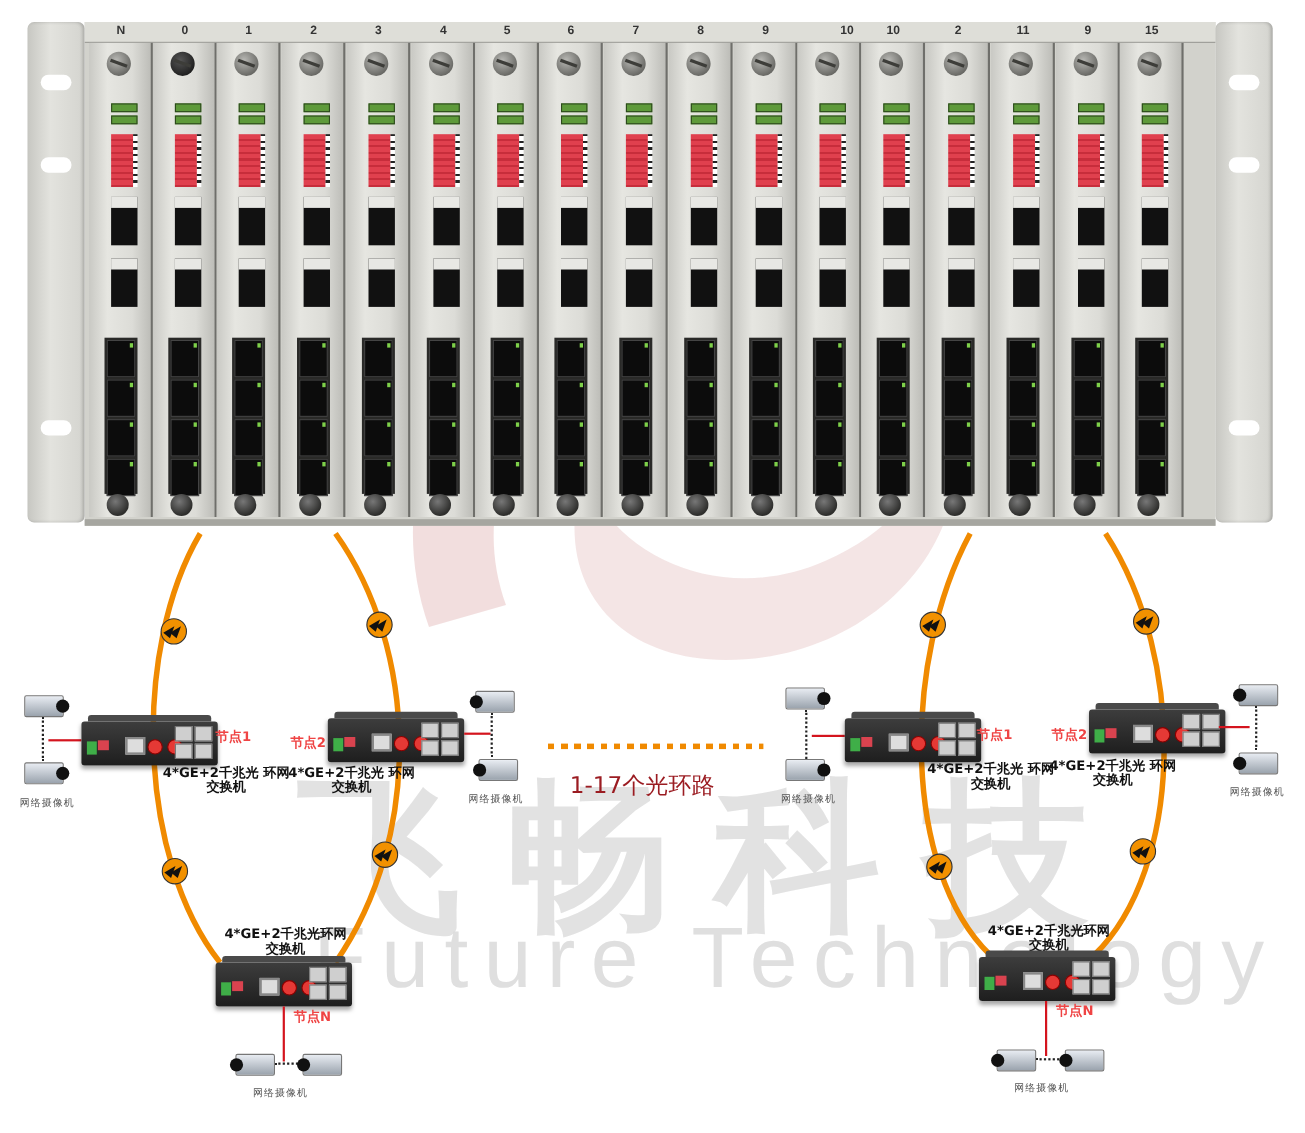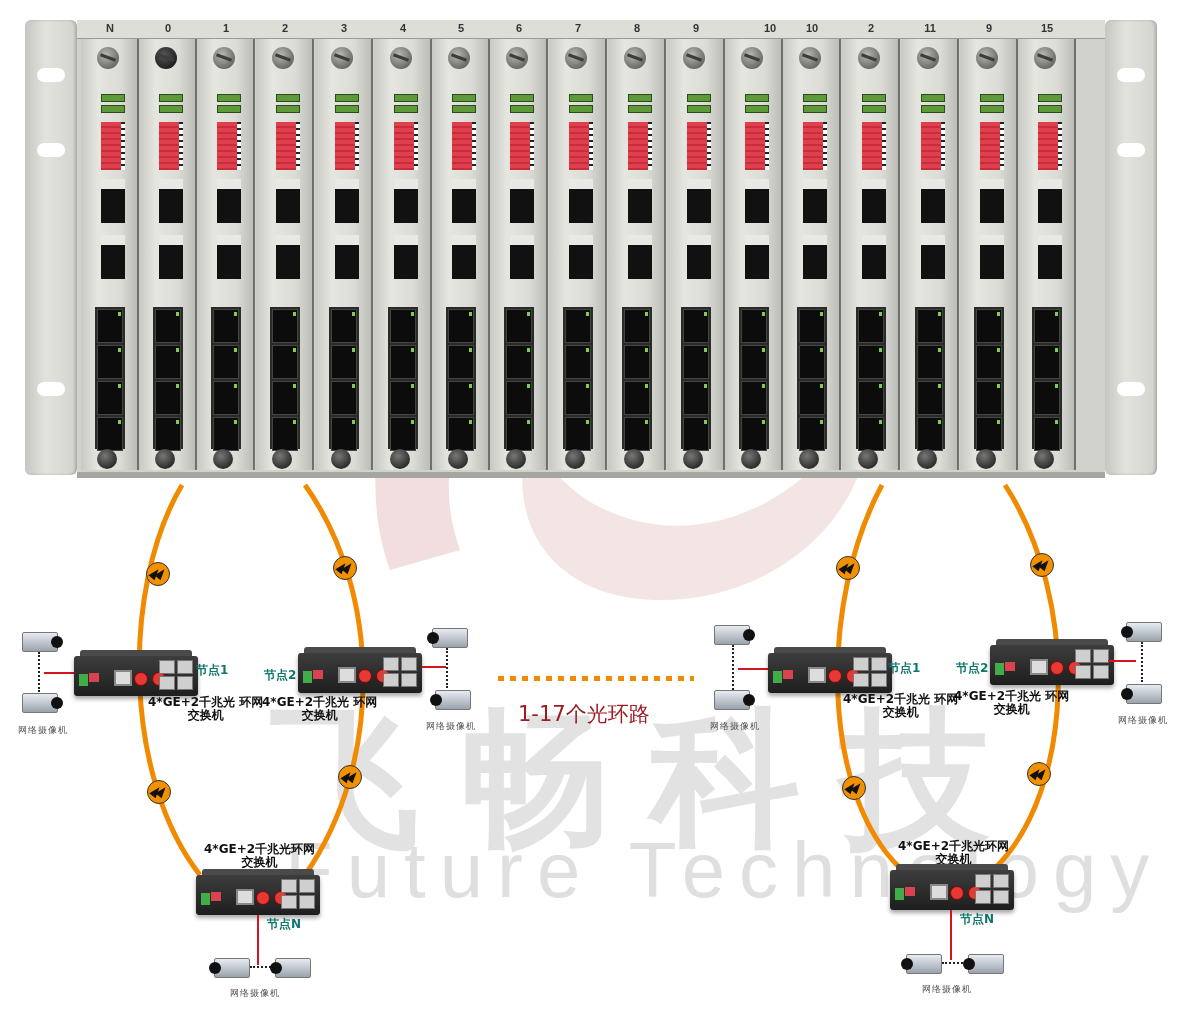--- a/index.html
+++ b/index.html
@@ -35,21 +35,21 @@
   
   .switch{position:absolute;width:124px;height:40px;background:linear-gradient(180deg,#3d3d3d,#1e1e1e);border-radius:3px;box-shadow:0 3px 4px rgba(0,0,0,.35);}
   .switch .top{position:absolute;left:6px;top:-6px;width:112px;height:6px;background:#4a4a4a;border-radius:3px 3px 0 0;}
   .switch .term{position:absolute;left:5px;top:18px;width:9px;height:12px;background:#3fae48;}
   .switch .dipr{position:absolute;left:15px;top:17px;width:10px;height:9px;background:#d9434f;}
   .switch .rjs{position:absolute;left:40px;top:14px;width:14px;height:12px;background:#ddd;border:2px solid #888;}
   .switch .fc{position:absolute;top:16px;width:12px;height:12px;border-radius:50%;background:#e53935;border:1px solid #8b0000;}
   .switch .quad{position:absolute;right:5px;top:4px;width:34px;height:30px;display:grid;grid-template-columns:1fr 1fr;gap:2px;}
   .switch .quad span{background:#cfcfcf;border:1px solid #777;}
   .label-b{position:absolute;font-size:12px;font-weight:bold;color:#111;text-align:center;line-height:13px;white-space:nowrap;}
-  .label-node{position:absolute;font-size:12px;font-weight:bold;color:#0f766e;white-space:nowrap;}
+  .label-node{position:absolute;font-size:12px;font-weight:bold;color:#ef4444;white-space:nowrap;}
   .cam{position:absolute;width:34px;height:18px;background:linear-gradient(180deg,#e8ecf2,#9aa3ad);border:1px solid #777;border-radius:2px;}
   .cam::before{content:"";position:absolute;top:3px;width:12px;height:12px;border-radius:50%;background:#111;}
   .cam.lf::before{left:-6px;}
   .cam.rf::before{right:-6px;}
   .cam-label{position:absolute;font-size:9px;color:#555;white-space:nowrap;letter-spacing:1px;}
   .dots-v{position:absolute;width:0;border-left:2px dotted #222;}
   .dots-h{position:absolute;height:0;border-top:2px dotted #222;}
   .redline-h{position:absolute;height:2px;background:#d4141e;}
   .redline-v{position:absolute;width:2px;background:#d4141e;}
   .center-dots{position:absolute;left:498px;top:676px;width:196px;height:5px;background:repeating-linear-gradient(90deg,#f08a00 0 6px,transparent 6px 12px);}

